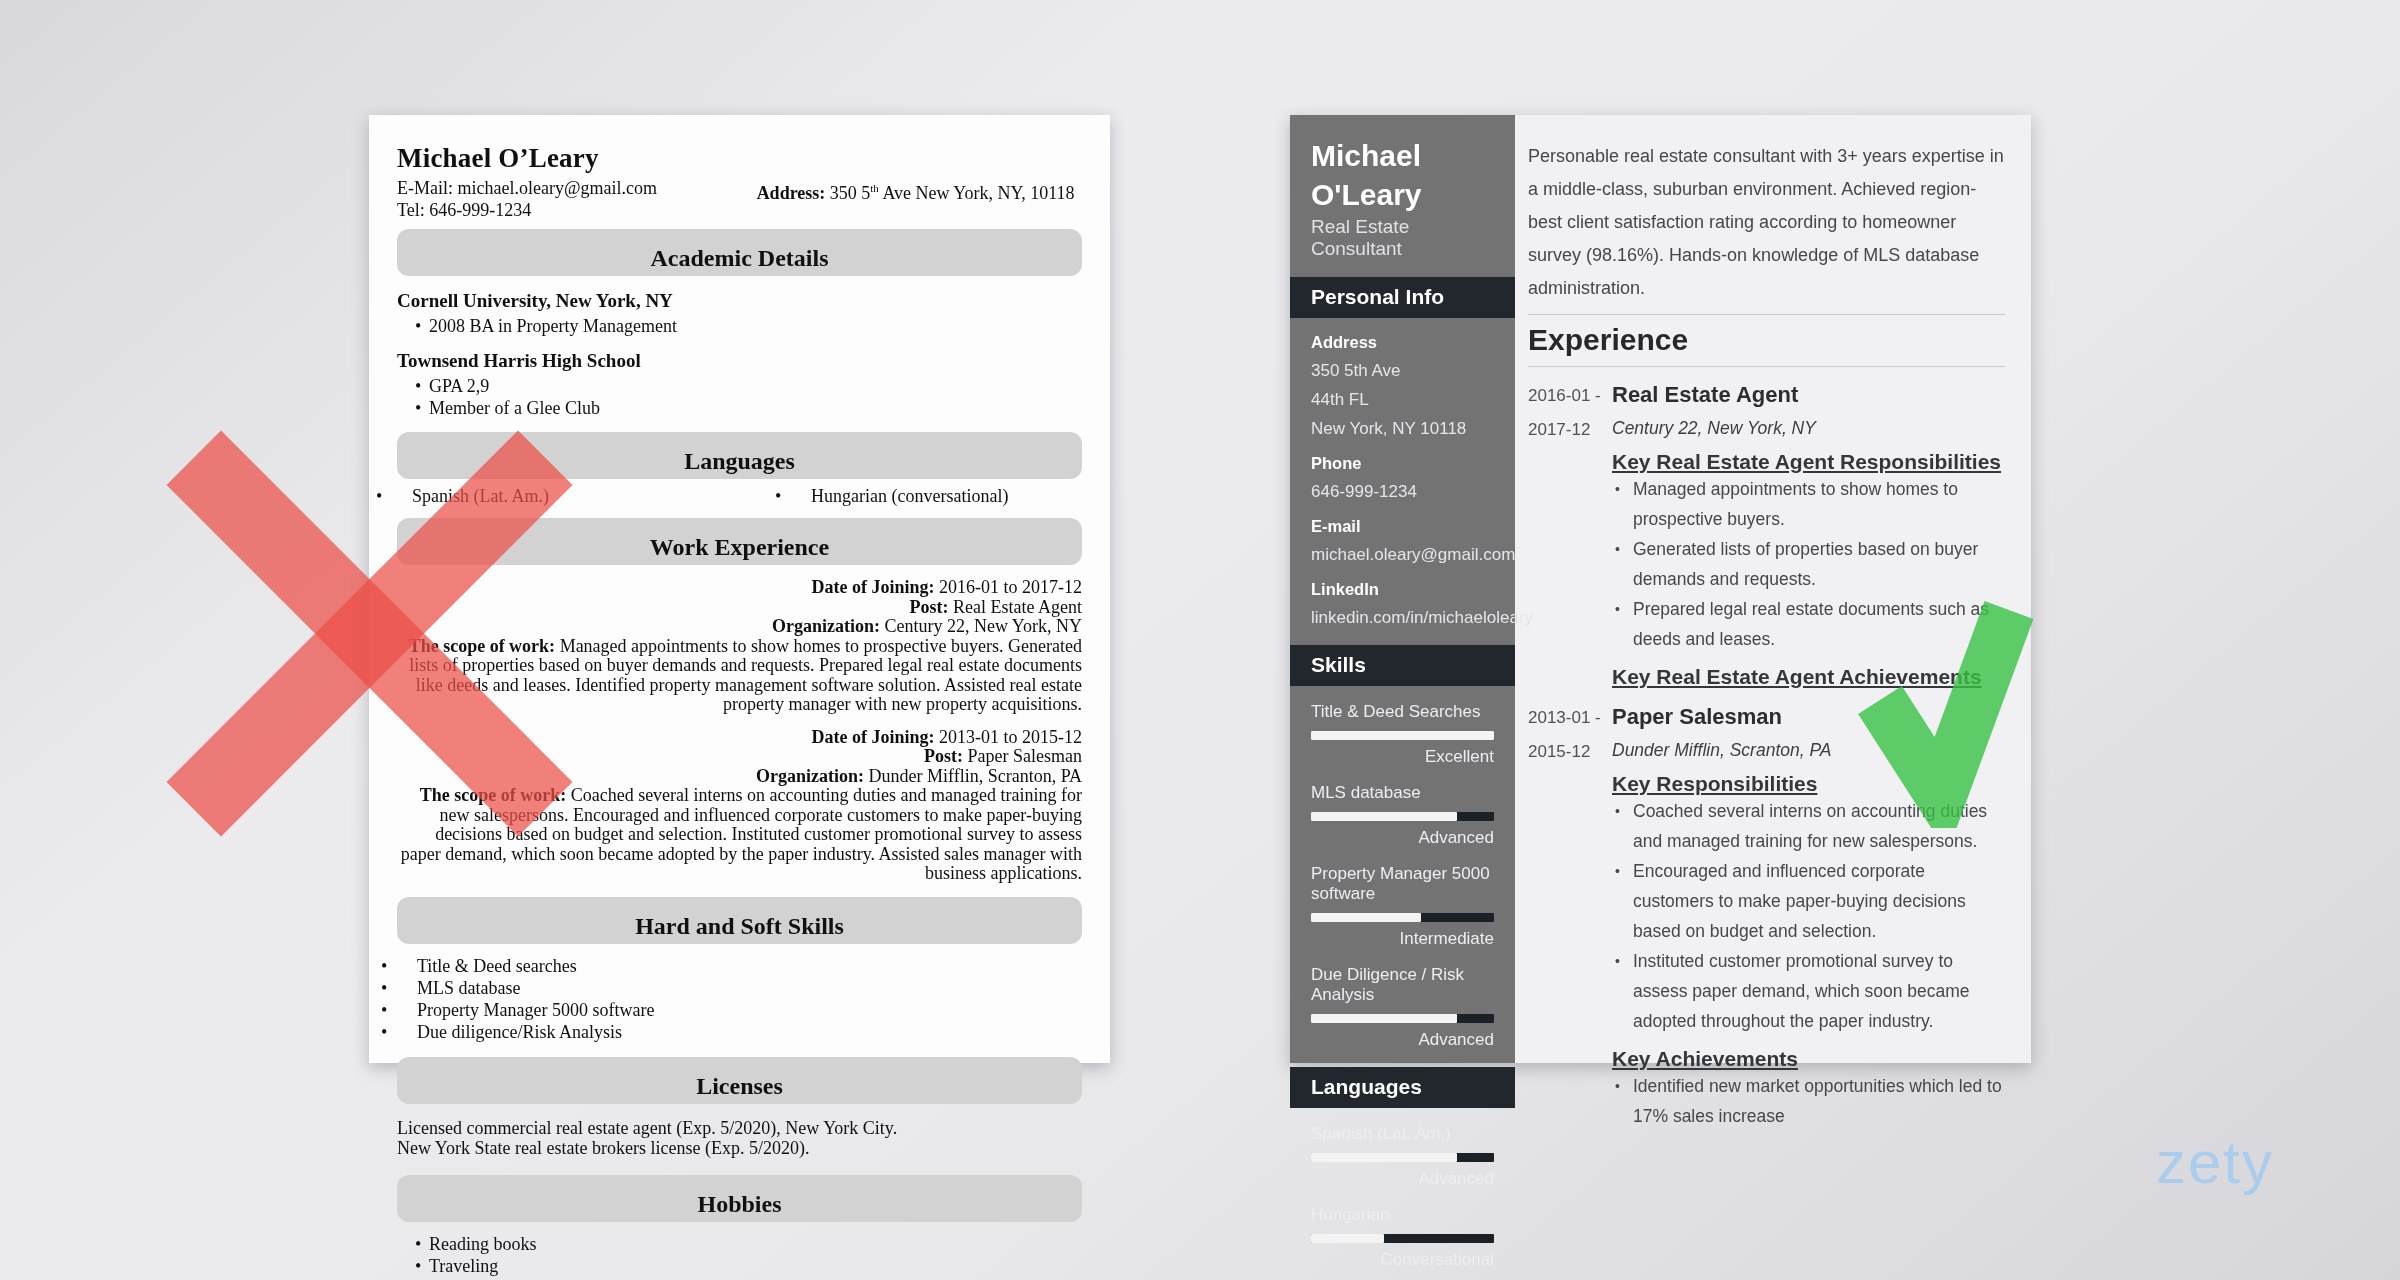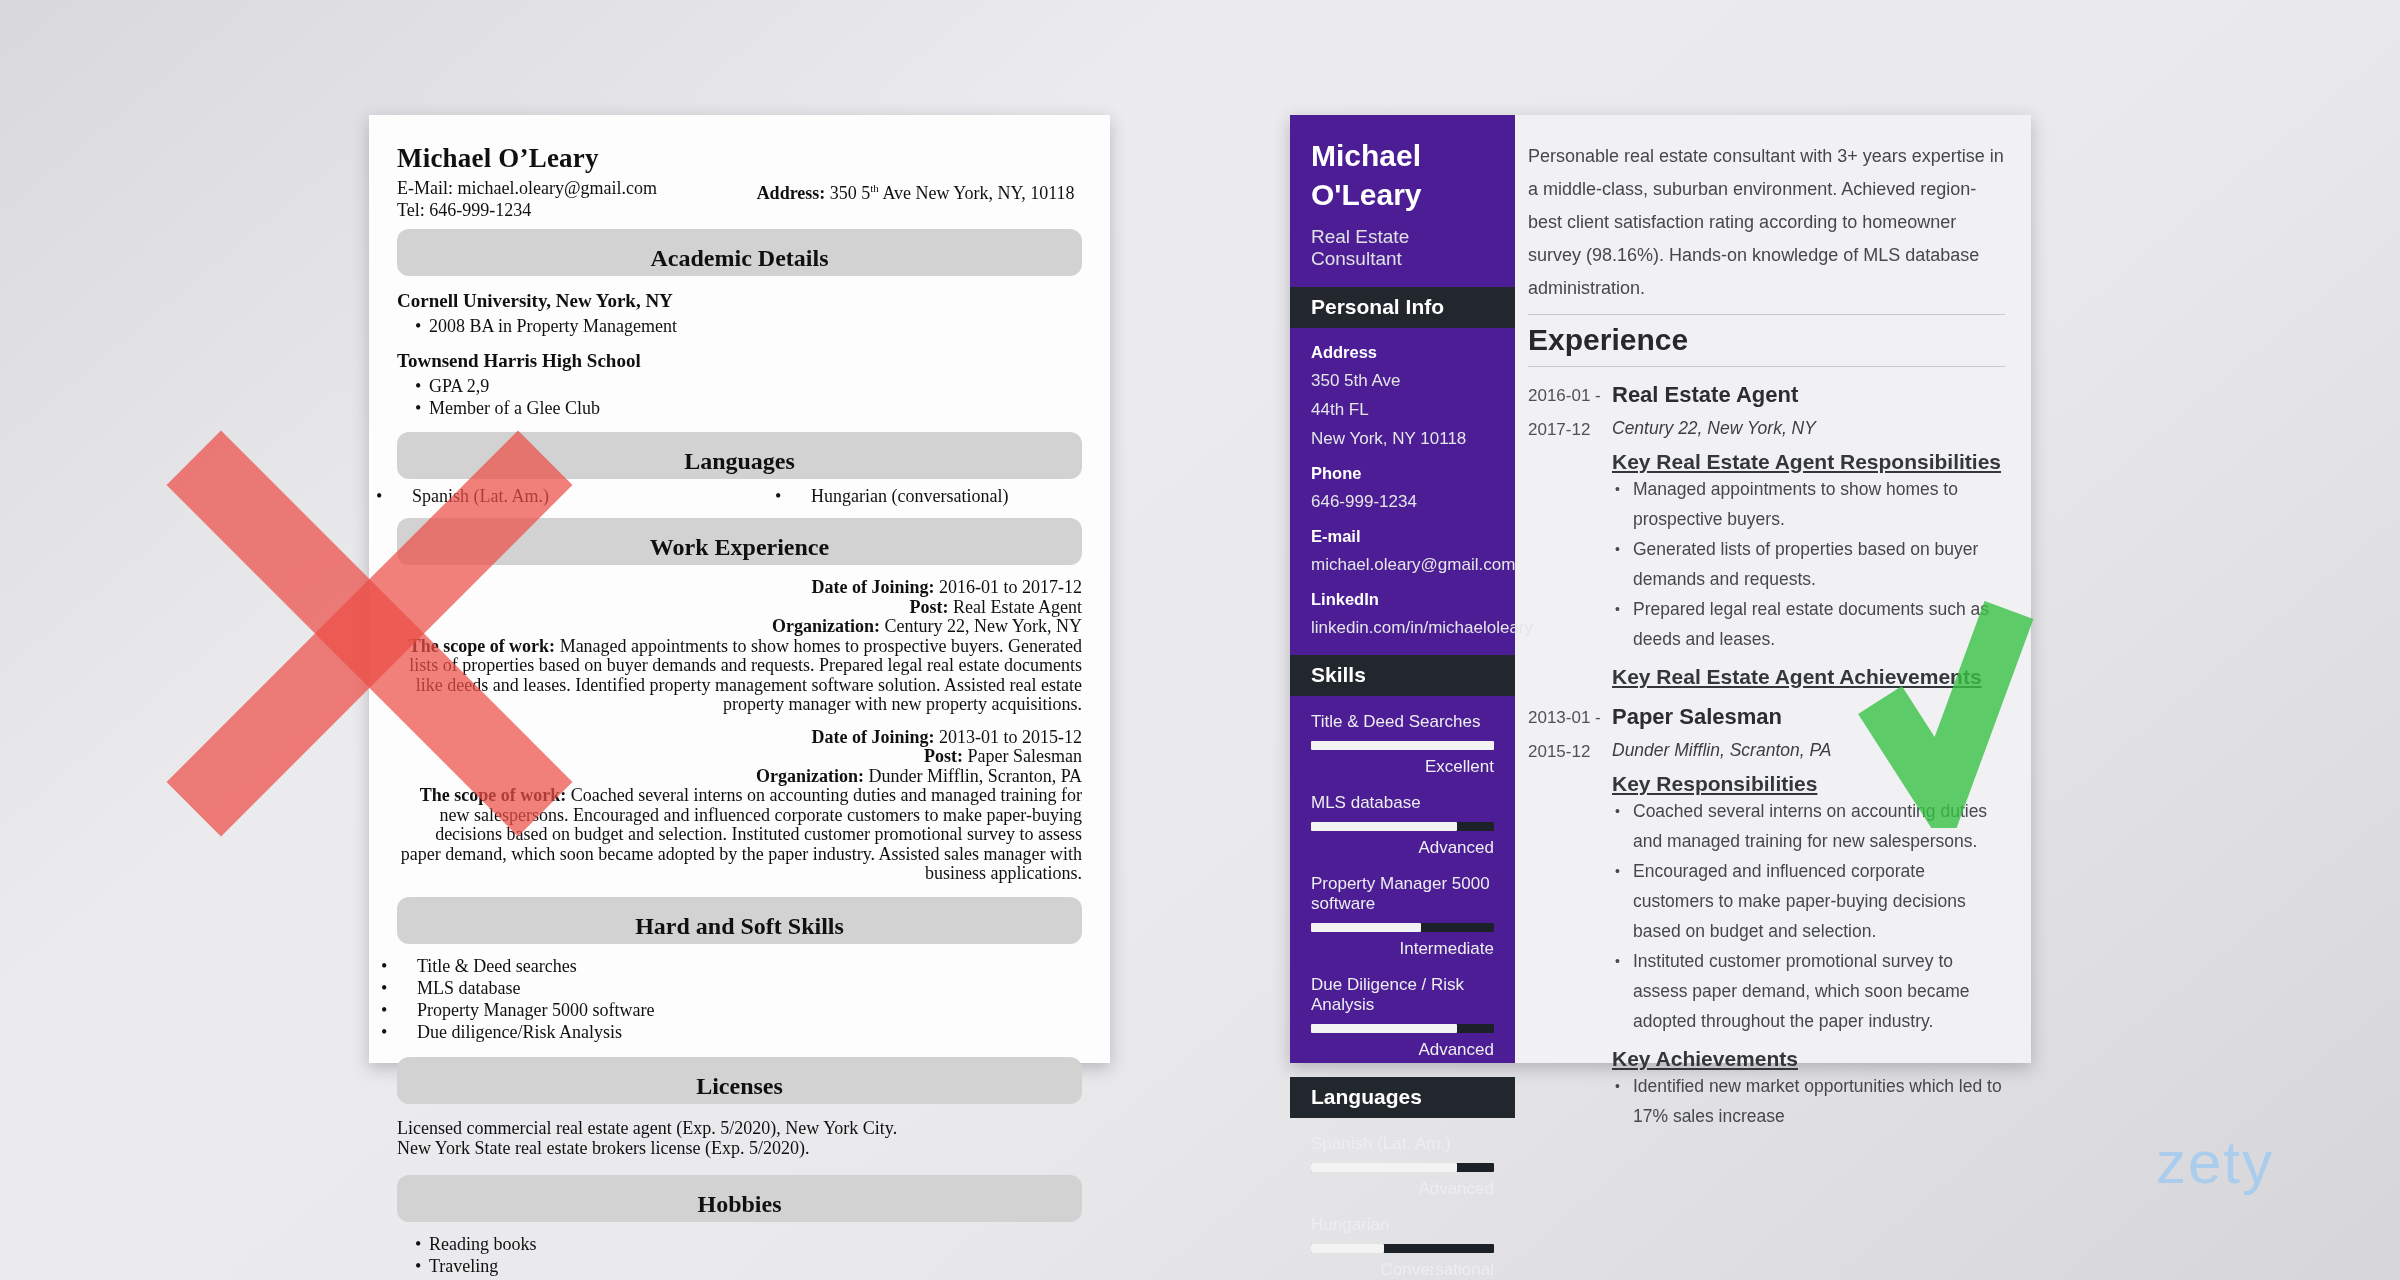--- a/index.html
+++ b/index.html
@@ -35,24 +35,24 @@
   .lr-langrow li.l2 { padding-left:46px; }
   .lr-edge-ul { margin-left:-16px; margin-top:12px; }
   .lr-edge-ul li { display:flex; font-size:18px; line-height:20px; margin-top:2px; }
   .lr-edge-ul .mk { width:36px; flex:0 0 36px; }
   .lr-job { font-size:18px; line-height:19.5px; margin-top:13px;text-align:right; }
   .lr-lines { font-size:18px; line-height:20px; margin-top:14px; }
 
   
   #right-resume { left:1290px; background:#f1f0f2; }
   .sidebar { position:absolute; left:0; top:0; bottom:0; width:225px;
-             background:#4c1d95; color:#e8eaec; }
+             background:#737373; color:#e8eaec; }
   .sb-pad { padding:0 21px; }
   .sb-name { color:#ffffff; font-weight:bold; font-size:30px; line-height:39px; padding-top:21px; }
-  .sb-job { color:#dfe1e4; font-size:19px; margin-top:12px; }
+  .sb-job { color:#dfe1e4; font-size:19px; margin-top:2px; }
   .sb-strip { background:#22272d; color:#fff; font-weight:bold; font-size:21px;
               padding:8px 21px 9px; margin-top:17px; }
   .sb-label { color:#fff; font-weight:bold; font-size:16.5px; margin-top:15px; }
   .sb-val { color:#e4e6e8; font-size:17px; margin-top:9px; }
   .sb-skill { margin-top:16px; }
   .sb-skill-name { font-size:17px; color:#eceef0; }
   .sb-track { margin-top:9px; height:9px; background:#1c2127; border-radius:1px; }
   .sb-fill { height:9px; background:#f3f3f4; border-radius:1px; }
   .sb-level { font-size:17px; color:#eceef0; text-align:right; margin-top:7px; }
 

